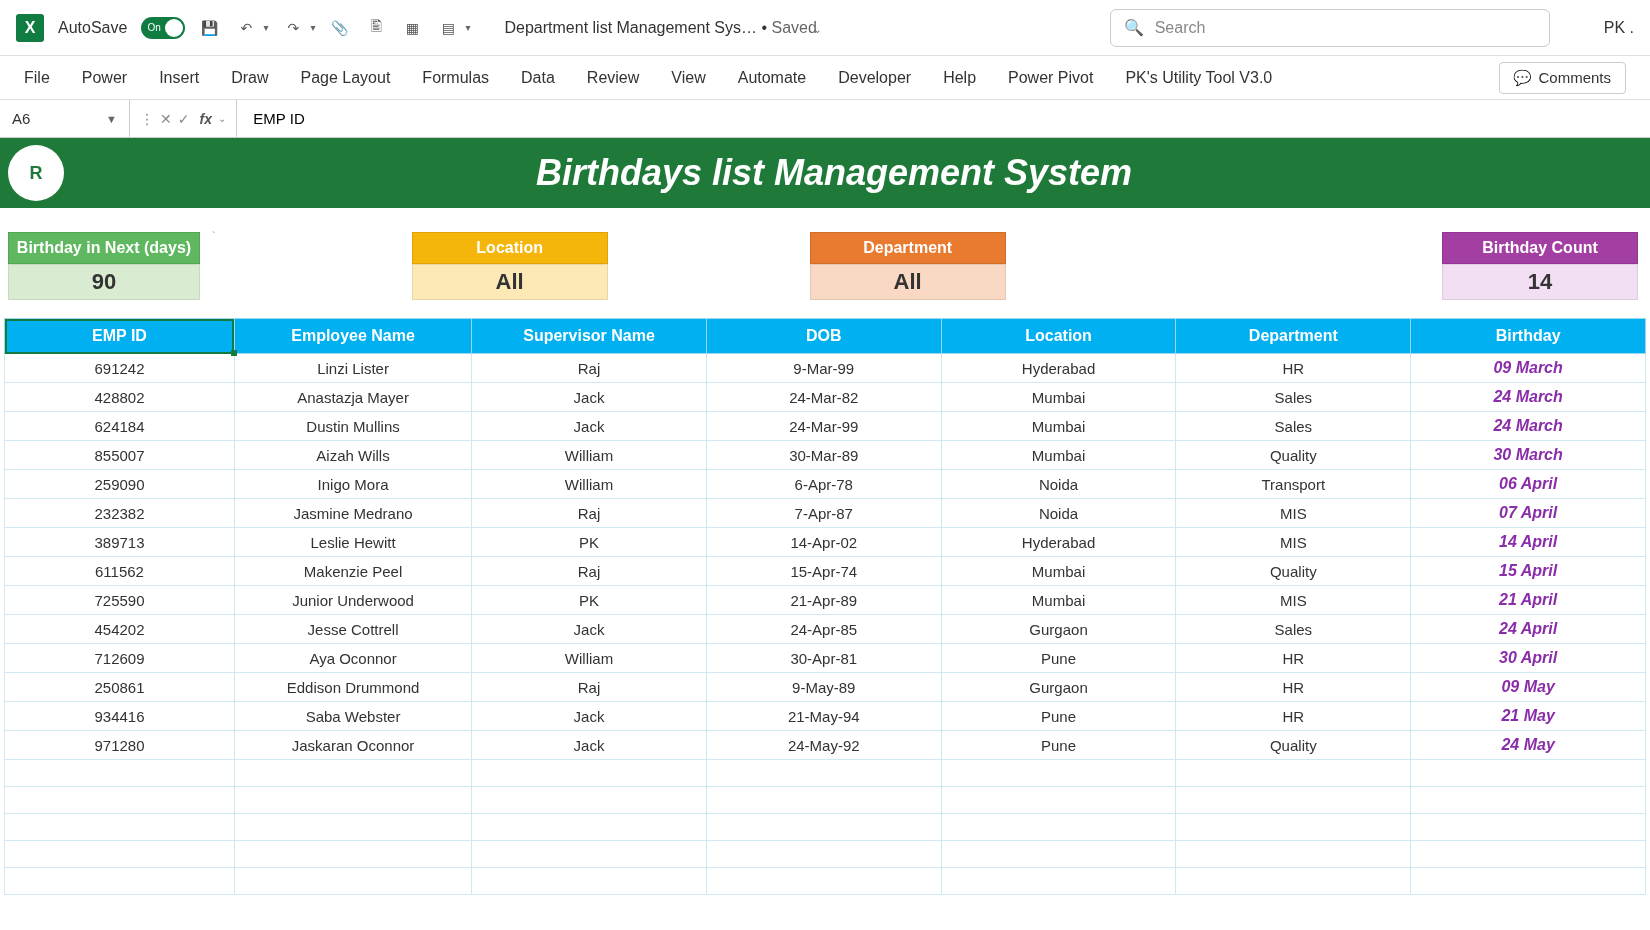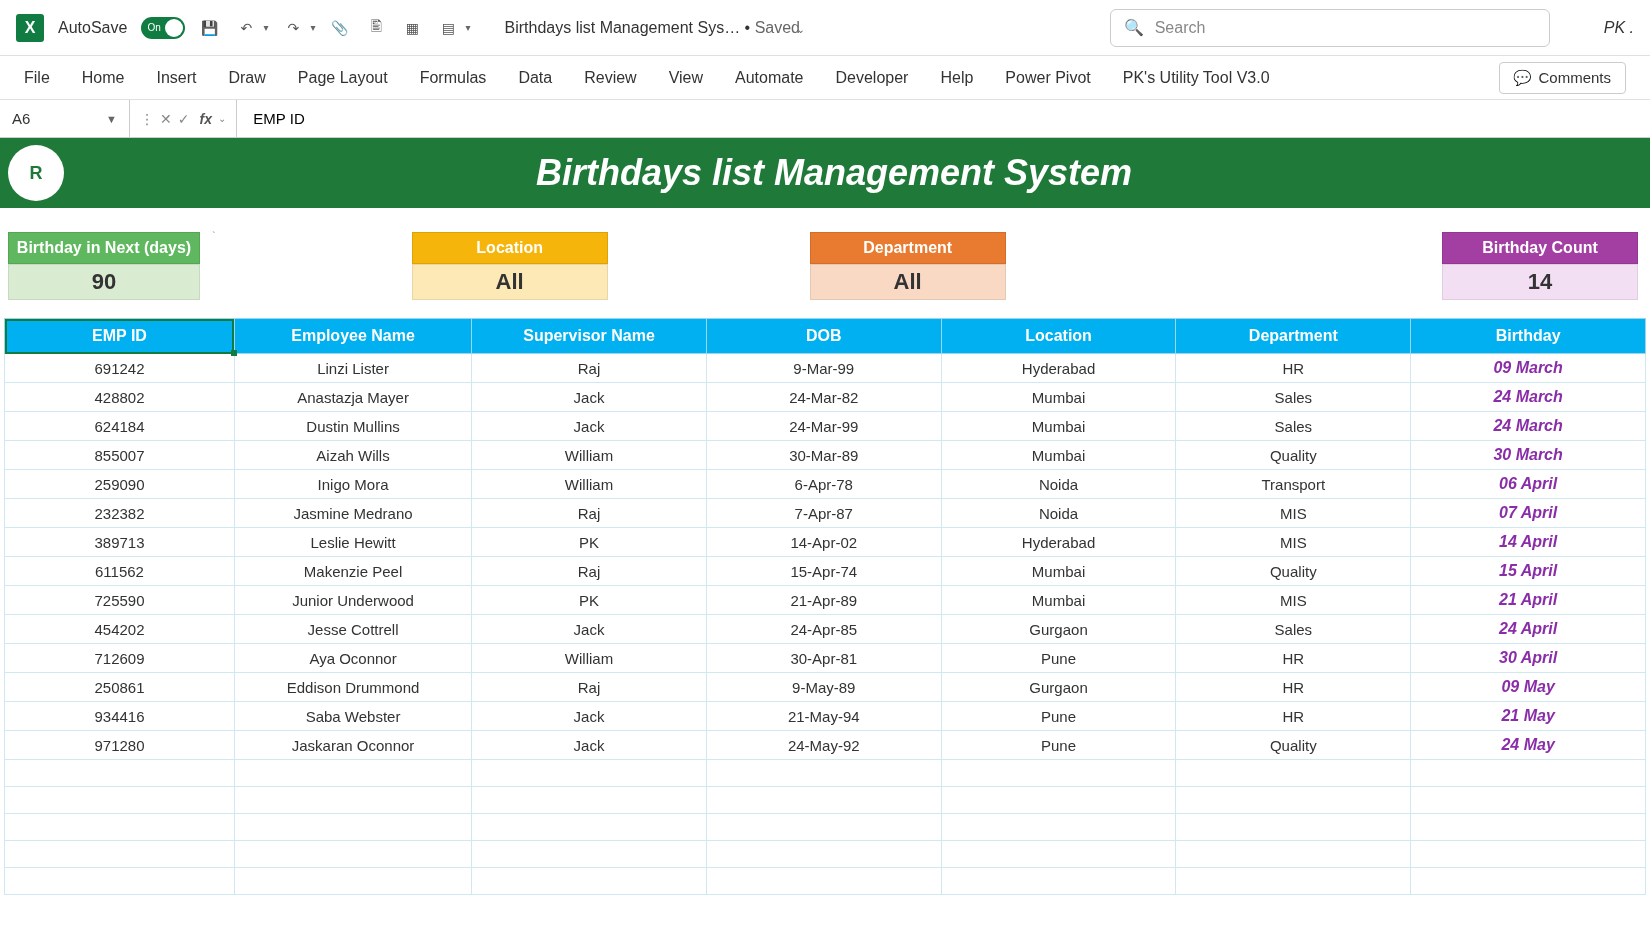--- a/index.html
+++ b/index.html
@@ -9,21 +9,21 @@
 .excel-logo { width: 28px; height: 28px; background: #107c41; color: #fff; display: flex; align-items: center; justify-content: center; font-weight: bold; font-size: 16px; border-radius: 3px; }
 .autosave-label { font-size: 16px; color: #333; }
 .autosave-toggle { width: 44px; height: 22px; background: #107c41; border-radius: 11px; position: relative; display: flex; align-items: center; }
 .autosave-toggle .knob { width: 18px; height: 18px; background: #fff; border-radius: 50%; position: absolute; right: 2px; }
 .autosave-toggle .on { font-size: 10px; color:#fff; margin-left:6px; }
 .qa-icon { width: 22px; height: 22px; color: #555; display:flex; align-items:center; justify-content:center; cursor:pointer; }
 .qa-dd { font-size:10px; color:#666; margin-left:-8px; }
 .doc-title { font-size: 16px; color: #333; margin-left: 20px; }
 .saved { color: #666; }
 .search-box { margin-left: auto; width: 440px; height: 38px; border: 1px solid #ccc; border-radius: 6px; display: flex; align-items: center; padding: 0 14px; gap: 10px; color: #888; font-size: 16px; }
-.user-label { margin-left: 40px; font-size: 16px; color: #333; font-style: italic; }
+.user-label { margin-left: 40px; font-size: 16px; color: #333; }
 
 .ribbon { height: 44px; display: flex; align-items: center; padding: 0 24px; gap: 32px; border-bottom: 1px solid #e0e0e0; justify-content: center; }
 .ribbon-tab { font-size: 16px; color: #333; cursor: pointer; }
 .comments-btn { margin-left: auto; border: 1px solid #ccc; border-radius: 4px; padding: 6px 14px; display: flex; align-items: center; gap: 6px; font-size: 15px; cursor:pointer; }
 
 .formula-bar { height: 38px; display: flex; align-items: center; border-bottom: 1px solid #ccc; }
 .name-box { width: 130px; height: 100%; border-right: 1px solid #ccc; display: flex; align-items: center; padding: 0 12px; font-size: 15px; justify-content: space-between; }
 .fx-controls { display: flex; align-items: center; gap: 6px; padding: 0 10px; color: #888; border-right: 1px solid #ccc; height: 100%; }
 .fx-label { font-style: italic; font-weight: bold; color: #555; margin-left:4px; }
 .formula-input { flex: 1; padding: 0 16px; font-size: 15px; border: none; outline: none; height:100%; }
@@ -62,32 +62,32 @@
   <span class="qa-icon">↶</span>
     <span class="qa-dd">▾</span>
   <span class="qa-icon">↷</span>
     <span class="qa-dd">▾</span>
   <span class="qa-icon">📎</span>
   <span class="qa-icon">🖺</span>
   <span class="qa-icon">▦</span>
   <span class="qa-icon">▤</span>
     <span class="qa-dd">▾</span>
   <span class="doc-title">
-    <span>Birthdays list Management Sys…</span> • <span class="saved">Saved</span> <span class="qa-dd">⌄</span>
+    <span>Department list Management Sys…</span> • <span class="saved">Saved</span> <span class="qa-dd">⌄</span>
   </span>
   <div class="search-box">
     <span>🔍</span>
     <span>Search</span>
   </div>
   <span class="user-label">PK .</span>
 </div>
 
 <div class="ribbon">
   <span class="ribbon-tab">File</span>
-    <span class="ribbon-tab">Home</span>
+    <span class="ribbon-tab">Power</span>
     <span class="ribbon-tab">Insert</span>
     <span class="ribbon-tab">Draw</span>
     <span class="ribbon-tab">Page Layout</span>
     <span class="ribbon-tab">Formulas</span>
     <span class="ribbon-tab">Data</span>
     <span class="ribbon-tab">Review</span>
     <span class="ribbon-tab">View</span>
     <span class="ribbon-tab">Automate</span>
     <span class="ribbon-tab">Developer</span>
     <span class="ribbon-tab">Help</span>

